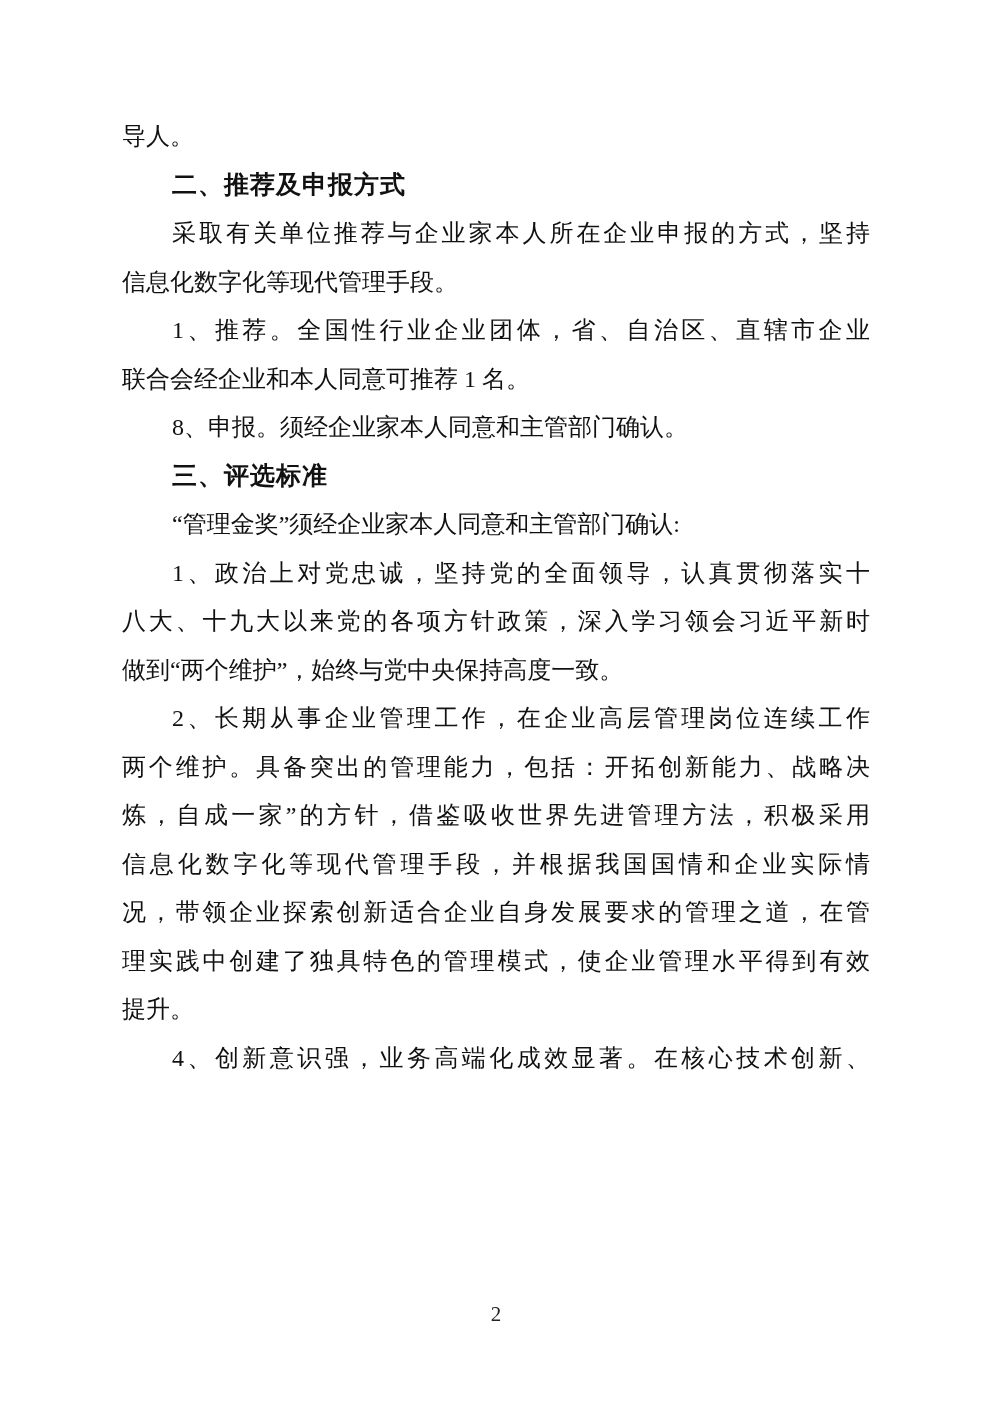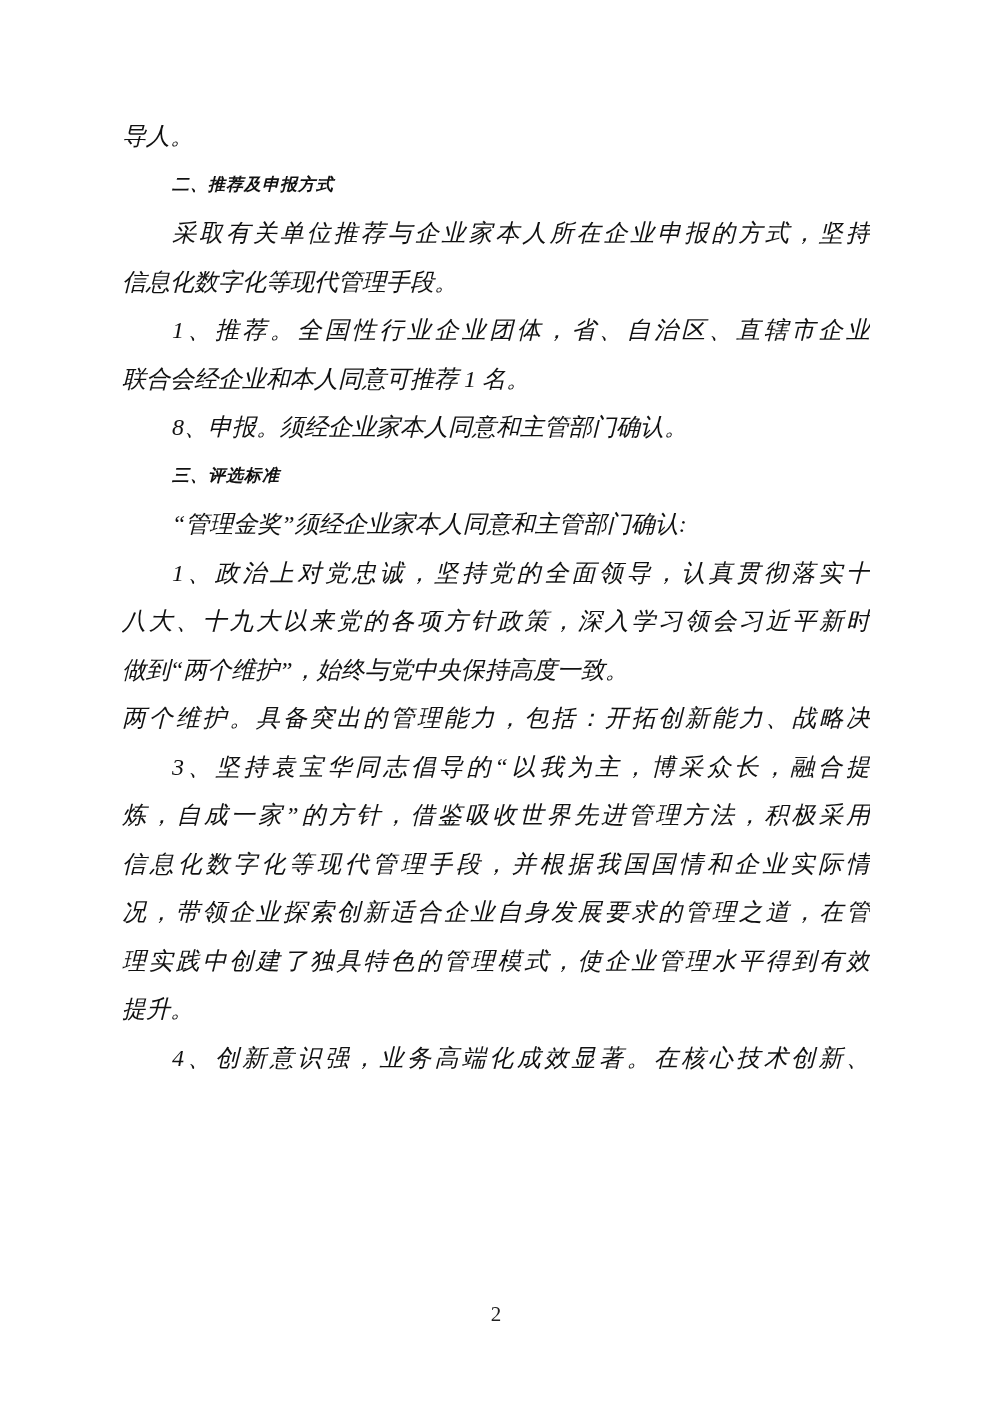--- a/index.html
+++ b/index.html
@@ -14,21 +14,20 @@
     width: 992px;
     height: 1403px;
     background: #ffffff;
     overflow: hidden;
   }
   .text-block {
     position: absolute;
     left: 122px;
     top: 112px;
     width: 748px;
-    font-style: italic;
   }
   .line {
     font-size: 24px;
     line-height: 48.5px;
     height: 48.5px;
     color: #111111;
     white-space: nowrap;
     overflow: hidden;
     text-align: left;
   }
@@ -36,21 +35,21 @@
     white-space: normal;
     text-align: justify;
     text-align-last: justify;
     text-justify: inter-character;
   }
   .line.indent {
     text-indent: 50px;
   }
   .line.heading {
     font-weight: 700;
-    font-size: 17px;
+    font-size: 25px;
     letter-spacing: 1px;
   }
   .page-number {
     position: absolute;
     left: 0;
     top: 1302px;
     width: 992px;
     text-align: center;
     font-size: 21px;
     color: #222222;
@@ -67,22 +66,22 @@
     <div class="line indent justify">采取有关单位推荐与企业家本人所在企业申报的方式，坚持</div>
     <div class="line">信息化数字化等现代管理手段。</div>
     <div class="line indent justify">1、推荐。全国性行业企业团体，省、自治区、直辖市企业</div>
     <div class="line">联合会经企业和本人同意可推荐 1 名。</div>
     <div class="line indent">8、申报。须经企业家本人同意和主管部门确认。</div>
     <div class="line indent heading">三、评选标准</div>
     <div class="line indent">“管理金奖”须经企业家本人同意和主管部门确认:</div>
     <div class="line indent justify">1、政治上对党忠诚，坚持党的全面领导，认真贯彻落实十</div>
     <div class="line justify">八大、十九大以来党的各项方针政策，深入学习领会习近平新时</div>
     <div class="line">做到“两个维护”，始终与党中央保持高度一致。</div>
+    <div class="line indent justify">2、长期从事企业管理工作，在企业高层管理岗位连续工作</div>
     <div class="line justify">两个维护。具备突出的管理能力，包括：开拓创新能力、战略决</div>
-    <div class="line indent justify">3、坚持袁宝华同志倡导的“以我为主，博采众长，融合提</div>
     <div class="line justify">炼，自成一家”的方针，借鉴吸收世界先进管理方法，积极采用</div>
     <div class="line justify">信息化数字化等现代管理手段，并根据我国国情和企业实际情</div>
     <div class="line justify">况，带领企业探索创新适合企业自身发展要求的管理之道，在管</div>
     <div class="line justify">理实践中创建了独具特色的管理模式，使企业管理水平得到有效</div>
     <div class="line">提升。</div>
     <div class="line indent justify">4、创新意识强，业务高端化成效显著。在核心技术创新、</div>
   </div>
   <div class="page-number">2</div>
 </div>
 

